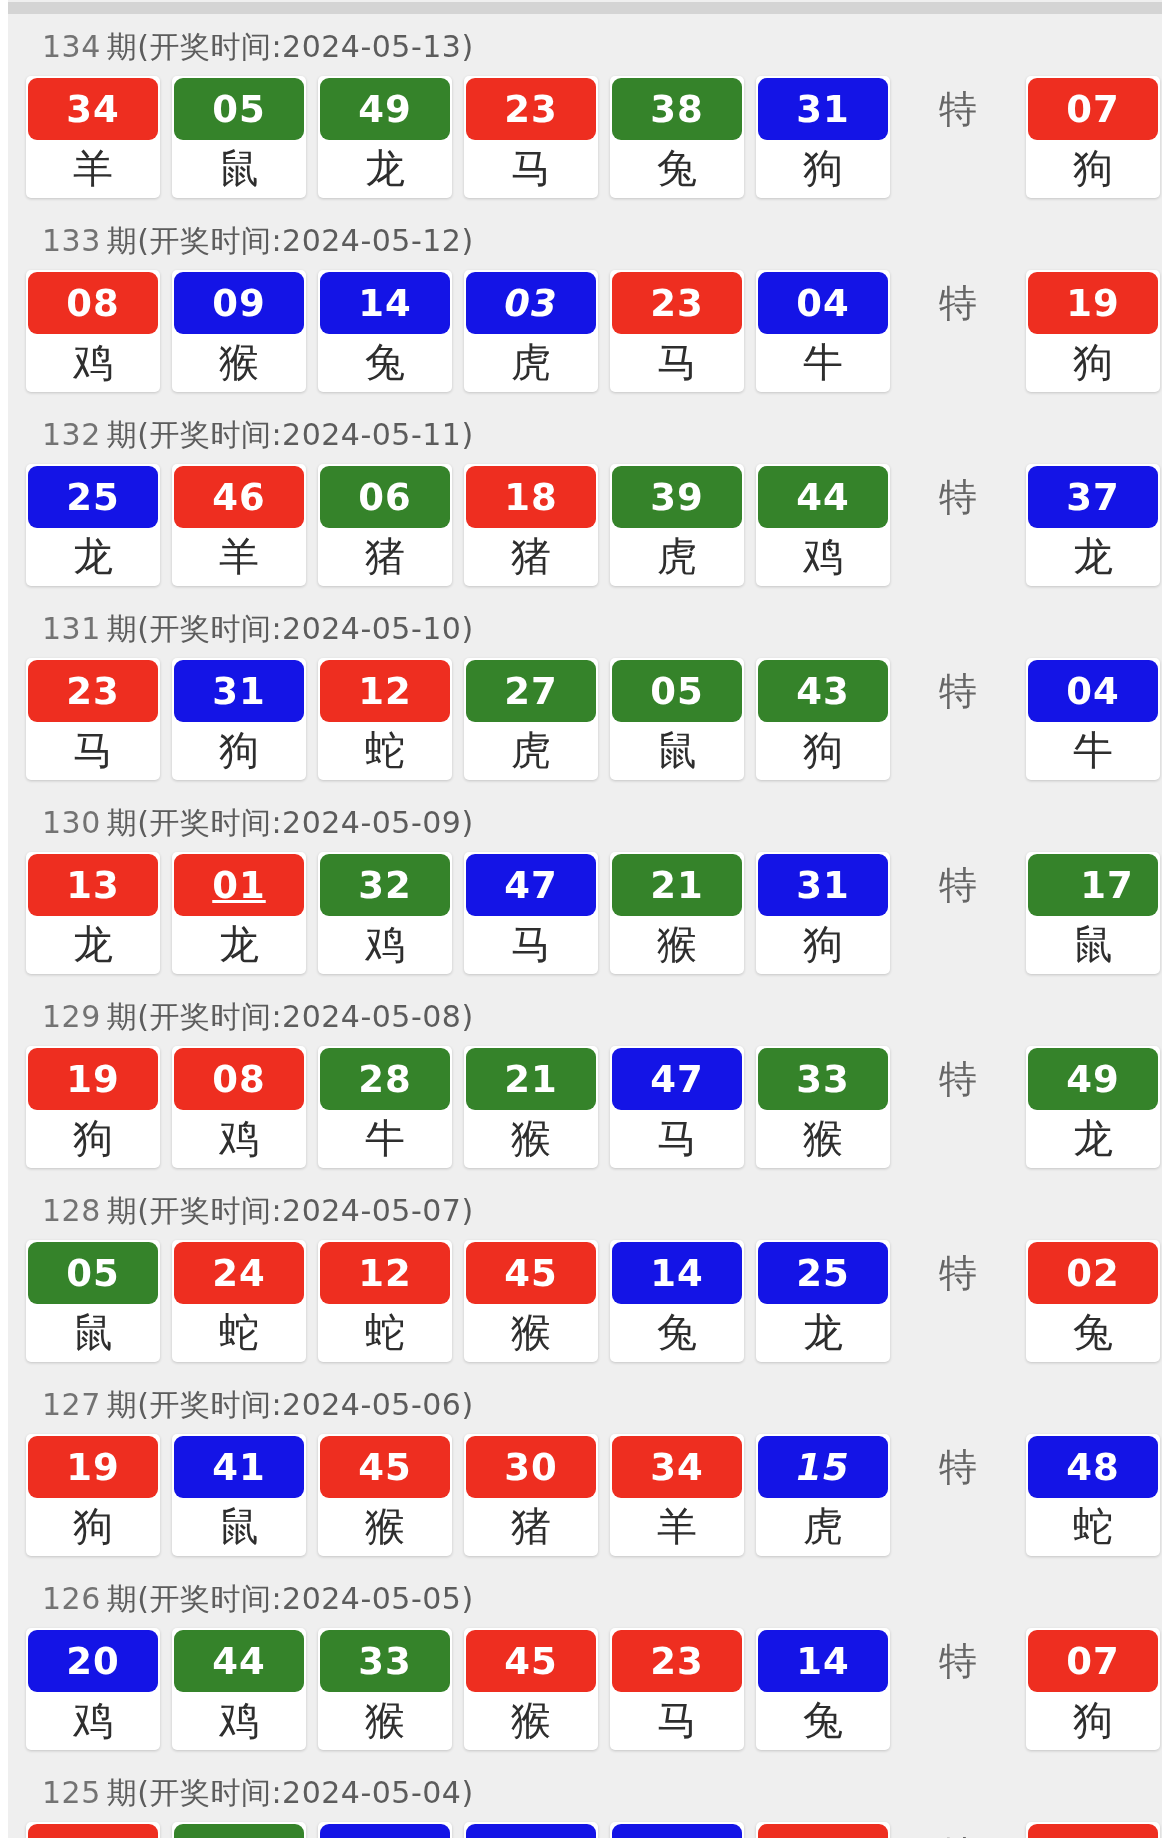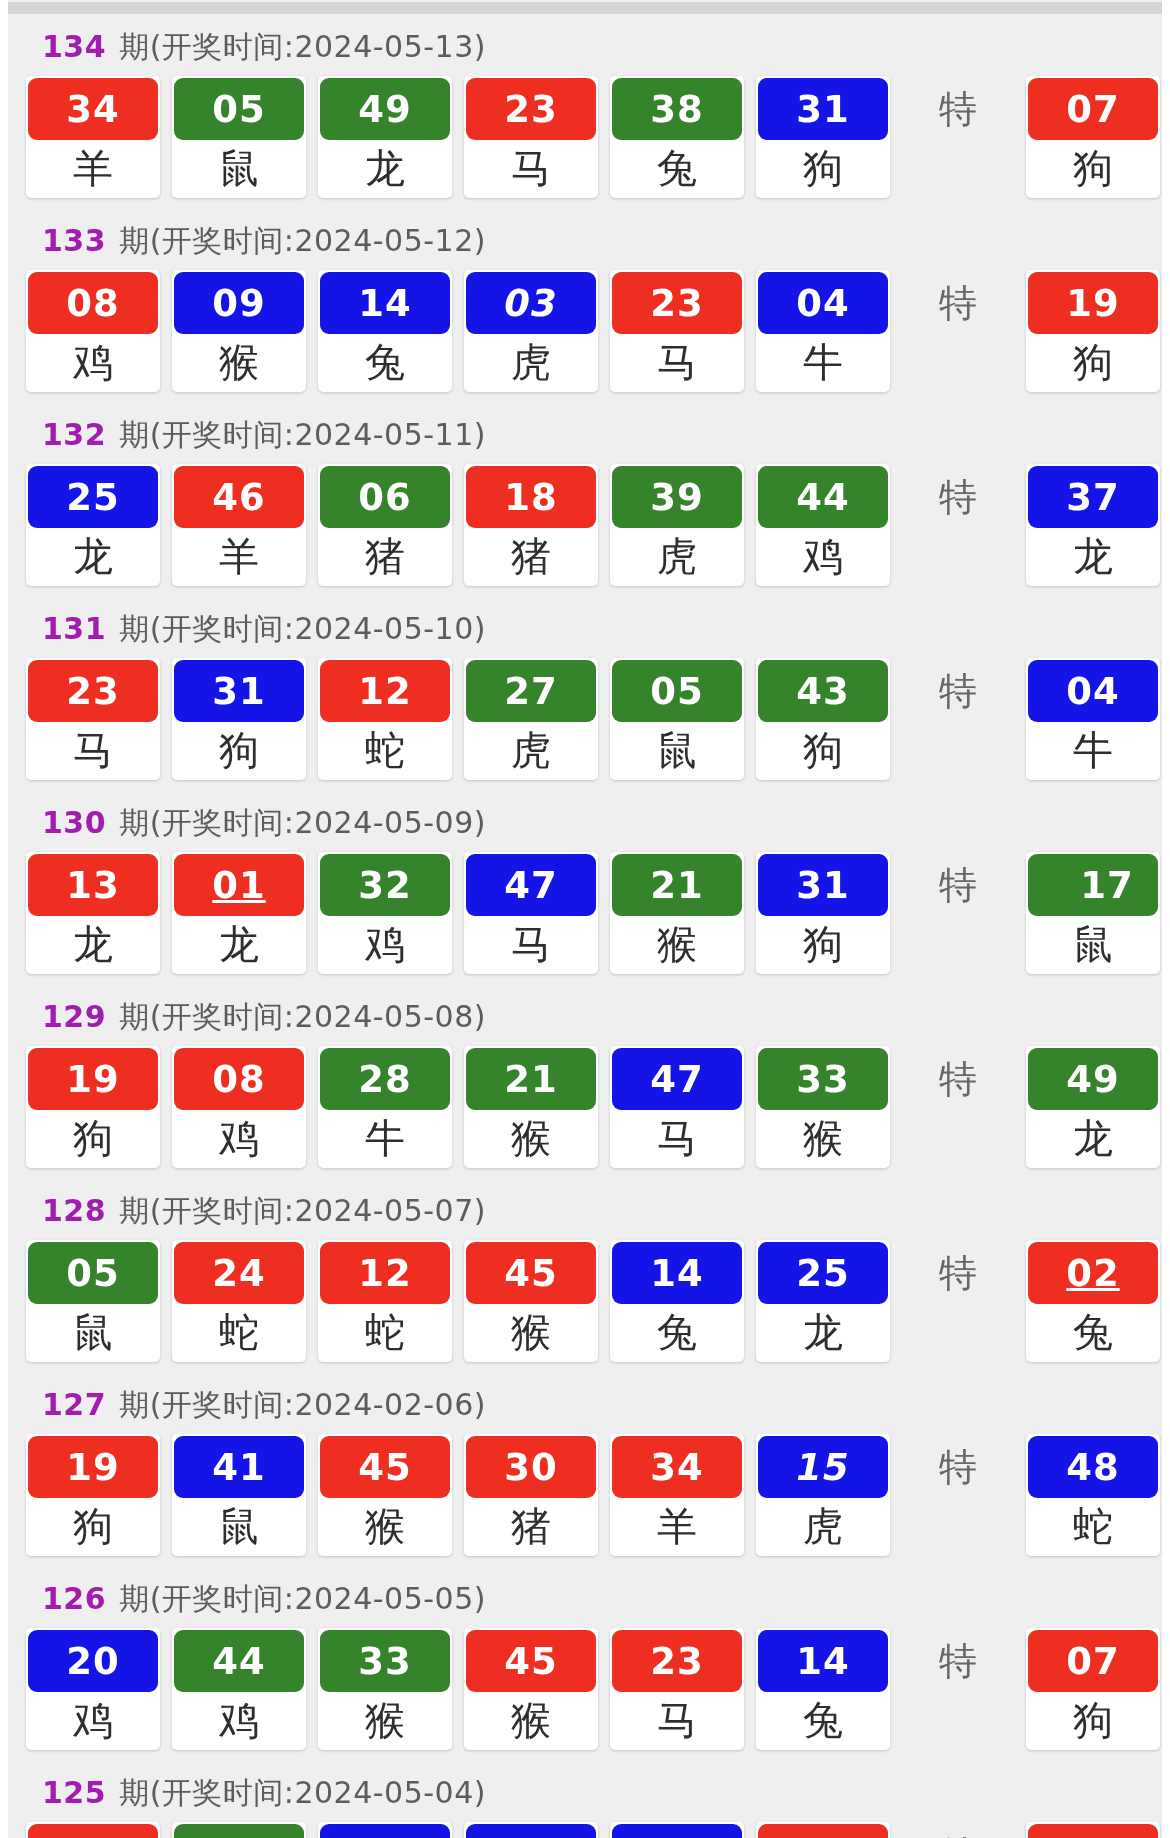--- a/index.html
+++ b/index.html
@@ -3,21 +3,21 @@
 <meta charset="utf-8">
 <style>
   *{box-sizing:border-box;margin:0;padding:0}
   html,body{width:1170px;height:1838px;overflow:hidden;background:#ffffff;
     font-family:"DejaVu Sans","Liberation Sans",sans-serif}
   .page{margin:0 8px;height:1838px;background:#efefef;overflow:hidden}
   .top-bar{height:12px;background:#d4d4d4;margin-top:2px}
   .draw-section{padding:16px 0 10px}
   .draw-header{padding-left:34px;font-size:30px;line-height:34px;color:#5c5c5c;
     margin-bottom:12px;letter-spacing:.5px;white-space:nowrap}
-  .issue{font-weight:700;color:#a21caf;margin-right:13px}
+  .issue{font-weight:400;color:#737373;margin-right:6px}
   .ball-row{display:flex;gap:12px;padding:0 26px 0 18px;align-items:flex-start}
   .cell{width:134px;flex:0 0 134px;background:#fff;border-radius:5px;padding:2px;
     box-shadow:0 1px 3px rgba(0,0,0,.18)}
   .ball{height:62px;border-radius:9px;display:flex;align-items:center;justify-content:center;
     color:#fff;font-size:37px;font-weight:700;letter-spacing:1px}
   .zodiac{height:56px;display:flex;align-items:center;justify-content:center;
     font-size:40px;color:#2e2e2e}
   .special-label{width:112px;flex:0 0 112px;height:66px;display:flex;align-items:center;
     justify-content:center;font-size:38px;color:#666}
 </style>
@@ -253,27 +253,27 @@
           <div class="cell">
             <div class="ball" style="background: rgb(20, 20, 230);">14</div>
             <div class="zodiac">兔</div>
           </div>
           <div class="cell">
             <div class="ball" style="background: rgb(20, 20, 230);">25</div>
             <div class="zodiac">龙</div>
           </div>
           <div class="special-label">特</div>
           <div class="cell">
-            <div class="ball" style="background: rgb(238, 46, 32); text-decoration: underline;">02</div>
-            <div class="zodiac">兔</div>
-          </div>
-        </div>
-      </div>
-      <div class="draw-section">
-        <div class="draw-header"><div class="issue" style="display: inline;">127</div><div style="display: inline;">期(开奖时间:2024-02-06)</div></div>
+            <div class="ball" style="background: rgb(238, 46, 32);">02</div>
+            <div class="zodiac">兔</div>
+          </div>
+        </div>
+      </div>
+      <div class="draw-section">
+        <div class="draw-header"><div class="issue" style="display: inline;">127</div><div style="display: inline;">期(开奖时间:2024-05-06)</div></div>
         <div class="ball-row">
           <div class="cell">
             <div class="ball" style="background: rgb(238, 46, 32);">19</div>
             <div class="zodiac">狗</div>
           </div>
           <div class="cell">
             <div class="ball" style="background: rgb(20, 20, 230);">41</div>
             <div class="zodiac">鼠</div>
           </div>
           <div class="cell">

